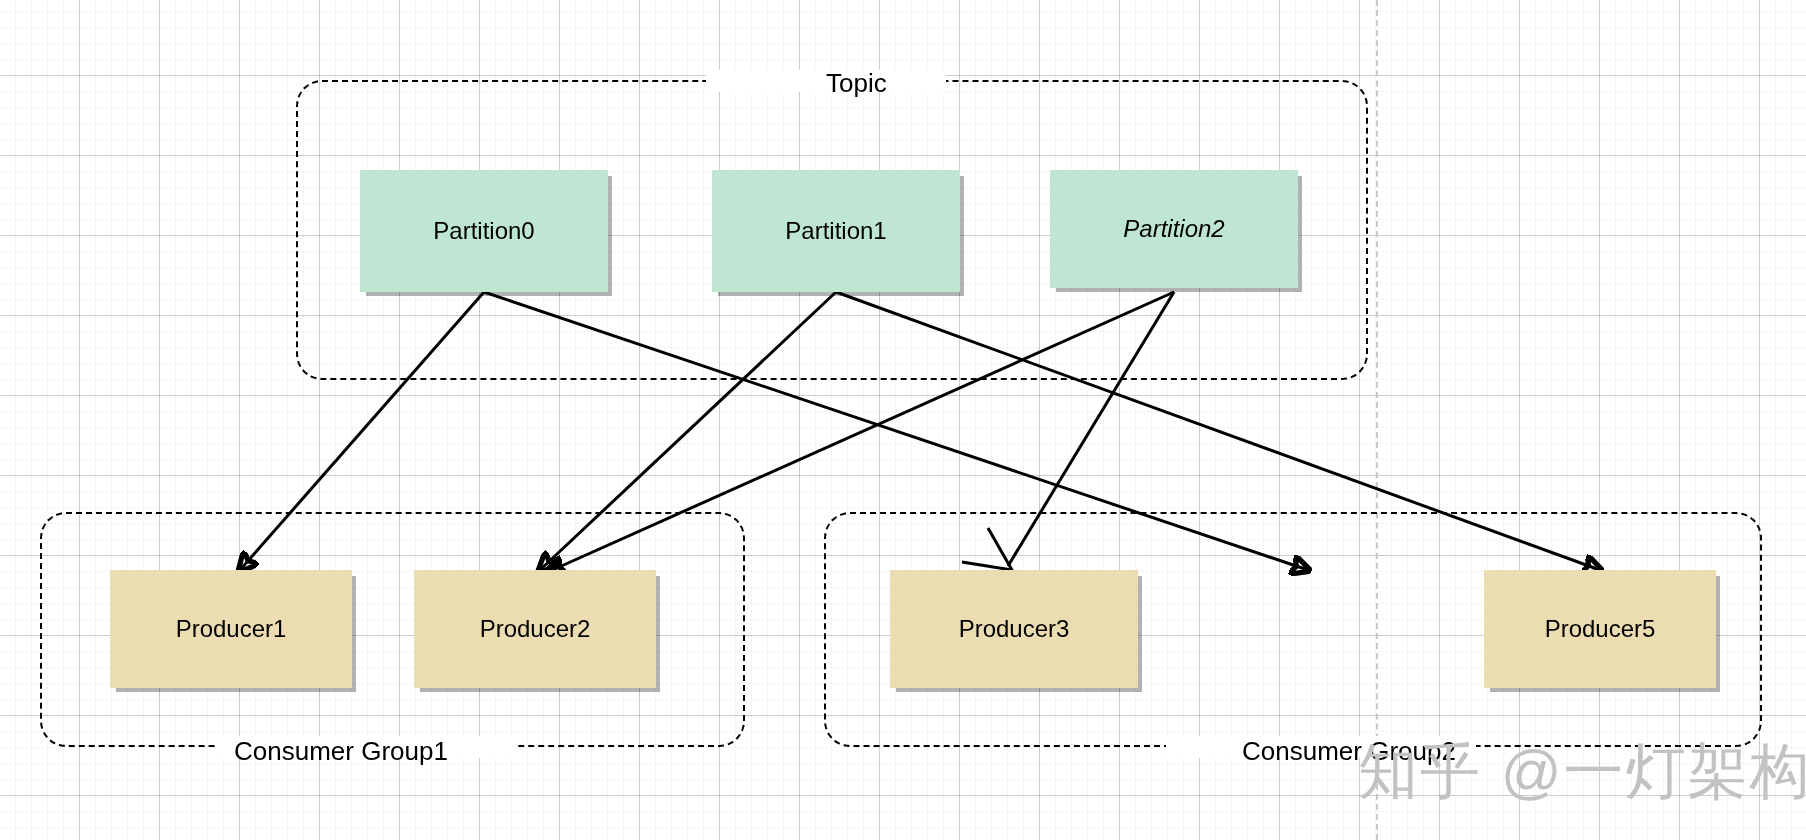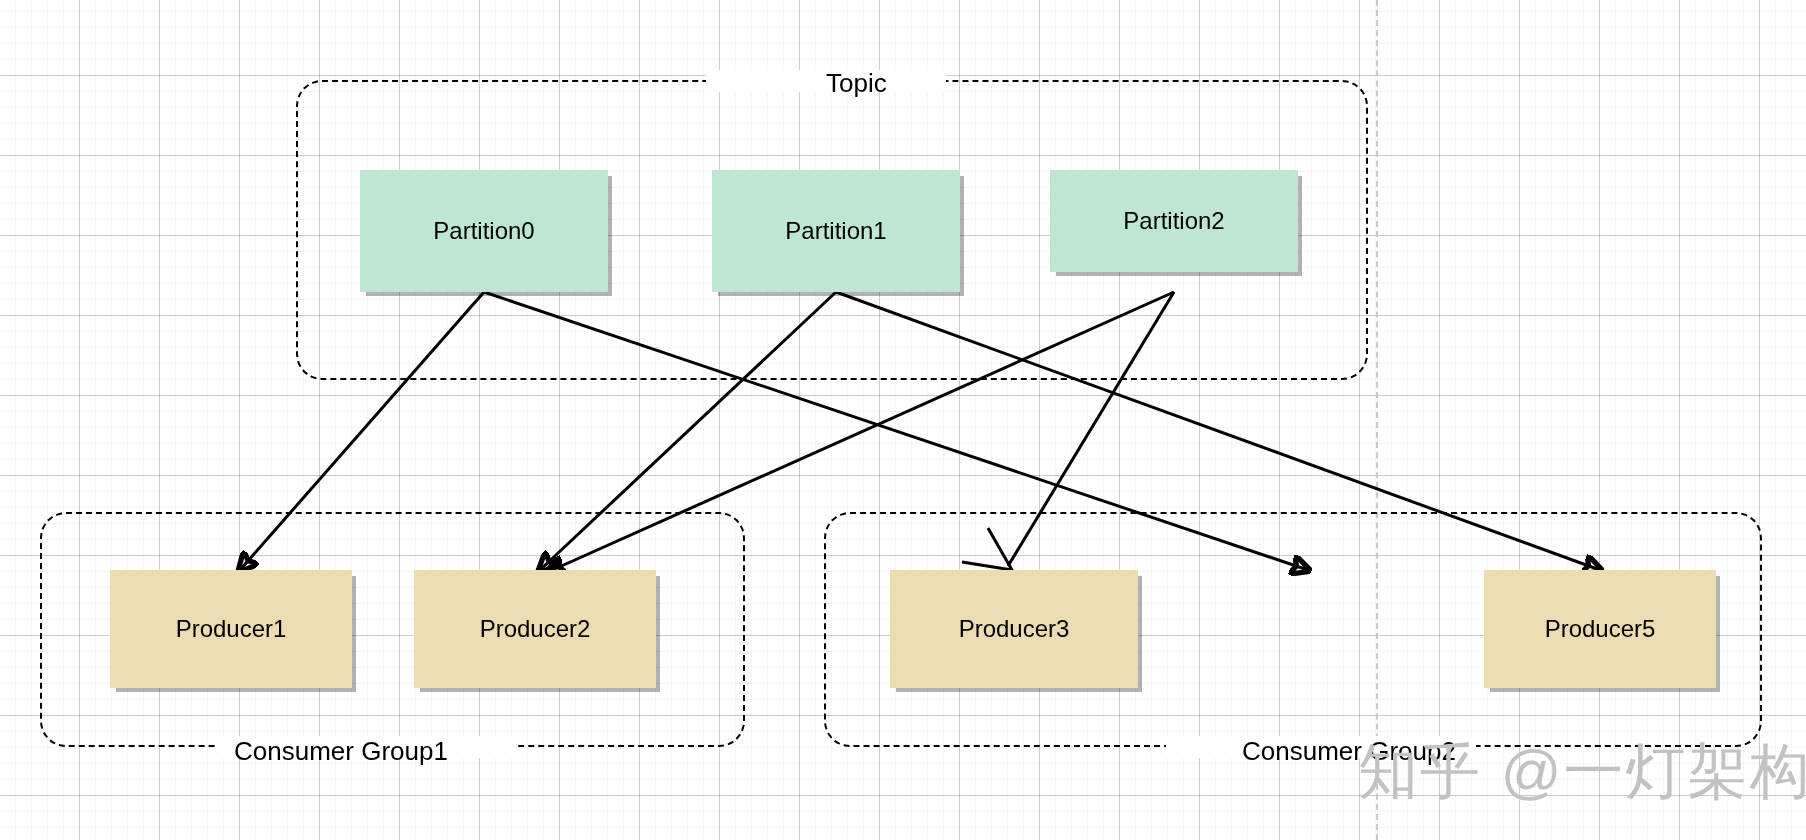--- a/index.html
+++ b/index.html
@@ -157,21 +157,21 @@
   <svg class="edges" viewBox="0 0 1806 840">
     <path d="M 988 528 L 1012 570 L 962 562" fill="none" stroke="#000000" stroke-width="3"></path>
   </svg>
 
   <div class="node partition" style="left:360px; top:170px; width:248px; height:122px;">
     <span>Partition0</span>
   </div>
   <div class="node partition" style="left:712px; top:170px; width:248px; height:122px;">
     <span>Partition1</span>
   </div>
-  <div class="node partition" style="left:1050px; top:170px; width:248px; height:102px;">
+  <div class="node partition" style="left:1050px; top:170px; width:248px; height:118px;font-style:italic;">
     <span>Partition2</span>
   </div>
 
   <div class="node producer" style="left:110px; top:570px; width:242px; height:118px;">
     <span>Producer1</span>
   </div>
   <div class="node producer" style="left:414px; top:570px; width:242px; height:118px;">
     <span>Producer2</span>
   </div>
   <div class="node producer" style="left:890px; top:570px; width:248px; height:118px;">

